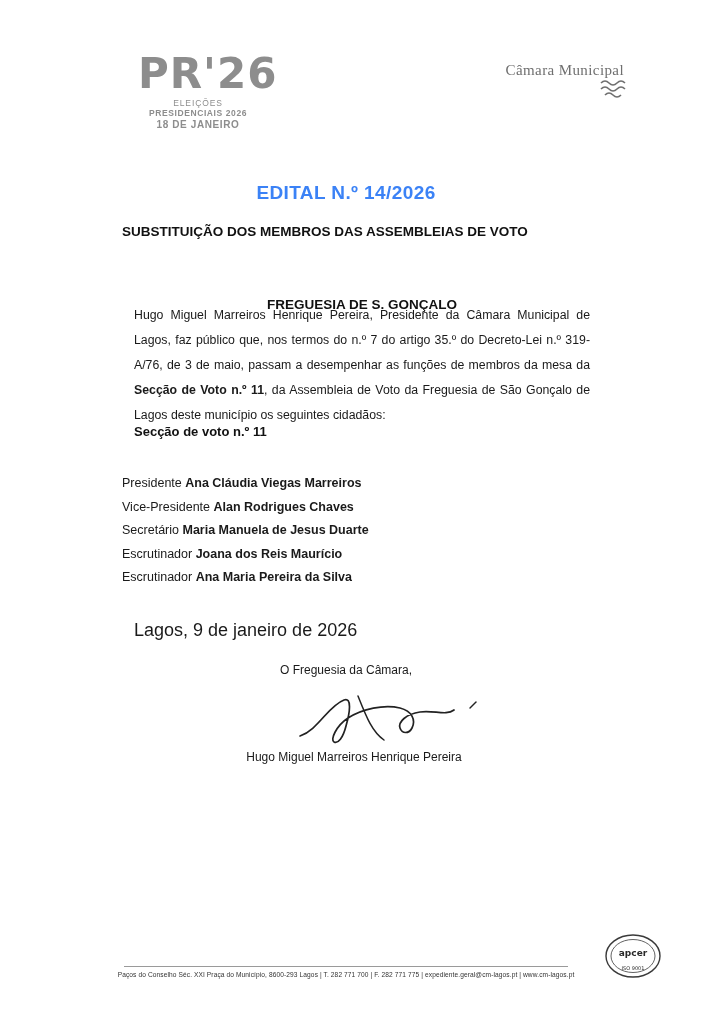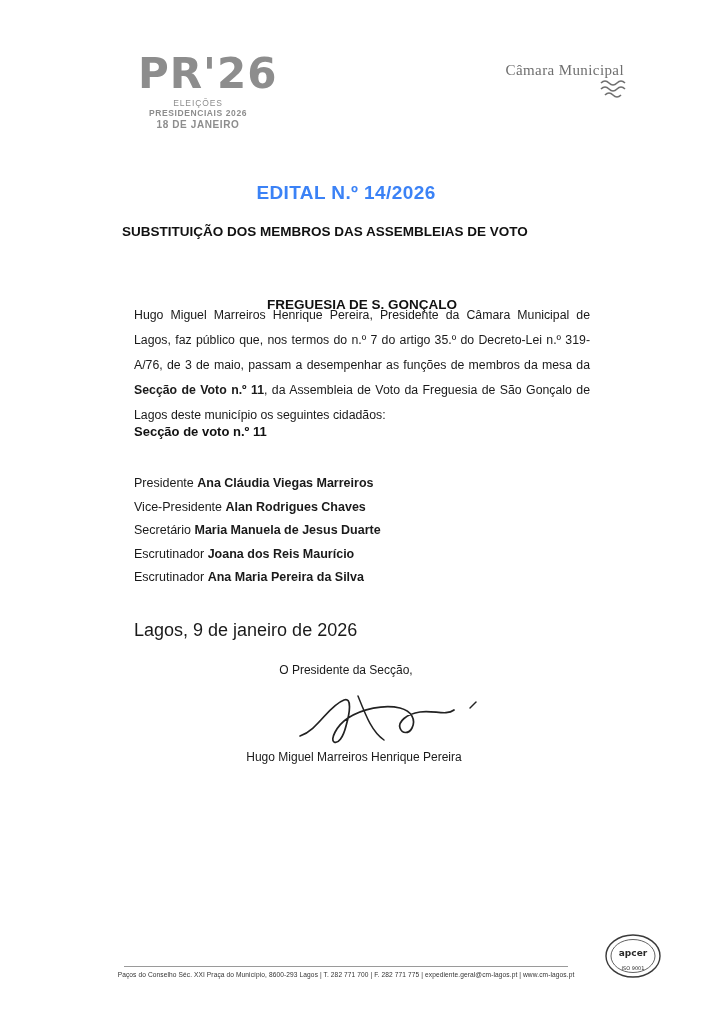--- a/index.html
+++ b/index.html
@@ -156,21 +156,21 @@
     top: 424px;
     left: 134px;
     font-size: 13px;
     font-weight: bold;
     color: #111;
   }
 
   .members {
     position: absolute;
     top: 472px;
-    left: 134px;
+    left: 122px;
     width: 460px;
     font-size: 12.5px;
     line-height: 23.5px;
     color: #1a1a1a;
   }
   .members .role { font-weight: normal; }
   .members .name { font-weight: bold; }
 
   .place-date {
     position: absolute;
@@ -284,21 +284,21 @@
       <span class="name">Joana dos Reis Maurício</span>
     </div>
     <div>
       <span class="role">Escrutinador</span>
       <span class="name">Ana Maria Pereira da Silva</span>
     </div>
   </div>
 
   <div class="place-date">Lagos, 9 de janeiro de 2026</div>
 
-  <div class="signature-label">O Presidente da Secção,</div>
+  <div class="signature-label">O Freguesia da Câmara,</div>
   <svg class="signature-mark" viewBox="0 0 210 68">
     <path d="M12 50 C30 44, 40 20, 56 14 C64 11, 62 26, 58 40 C55 52, 50 58, 46 56 C42 54, 48 40, 60 32 C74 23, 96 18, 112 22 C124 25, 128 34, 124 42 C121 48, 114 48, 112 42 C110 36, 118 28, 132 26 C146 24, 158 30, 166 24" fill="none" stroke="#222" stroke-width="1.7" stroke-linecap="round"></path>
     <path d="M70 10 C78 30, 84 46, 96 54" fill="none" stroke="#222" stroke-width="1.5" stroke-linecap="round"></path>
     <path d="M182 22 l6 -6" fill="none" stroke="#222" stroke-width="1.4" stroke-linecap="round"></path>
   </svg>
   <div class="signature-name">Hugo Miguel Marreiros Henrique Pereira</div>
 
   <svg class="apcer-stamp" viewBox="0 0 62 52">
     <ellipse cx="31" cy="26" rx="27" ry="21" fill="none" stroke="#3a3a3a" stroke-width="1.4"></ellipse>
     <ellipse cx="31" cy="26" rx="22" ry="16.5" fill="none" stroke="#3a3a3a" stroke-width="0.8"></ellipse>

